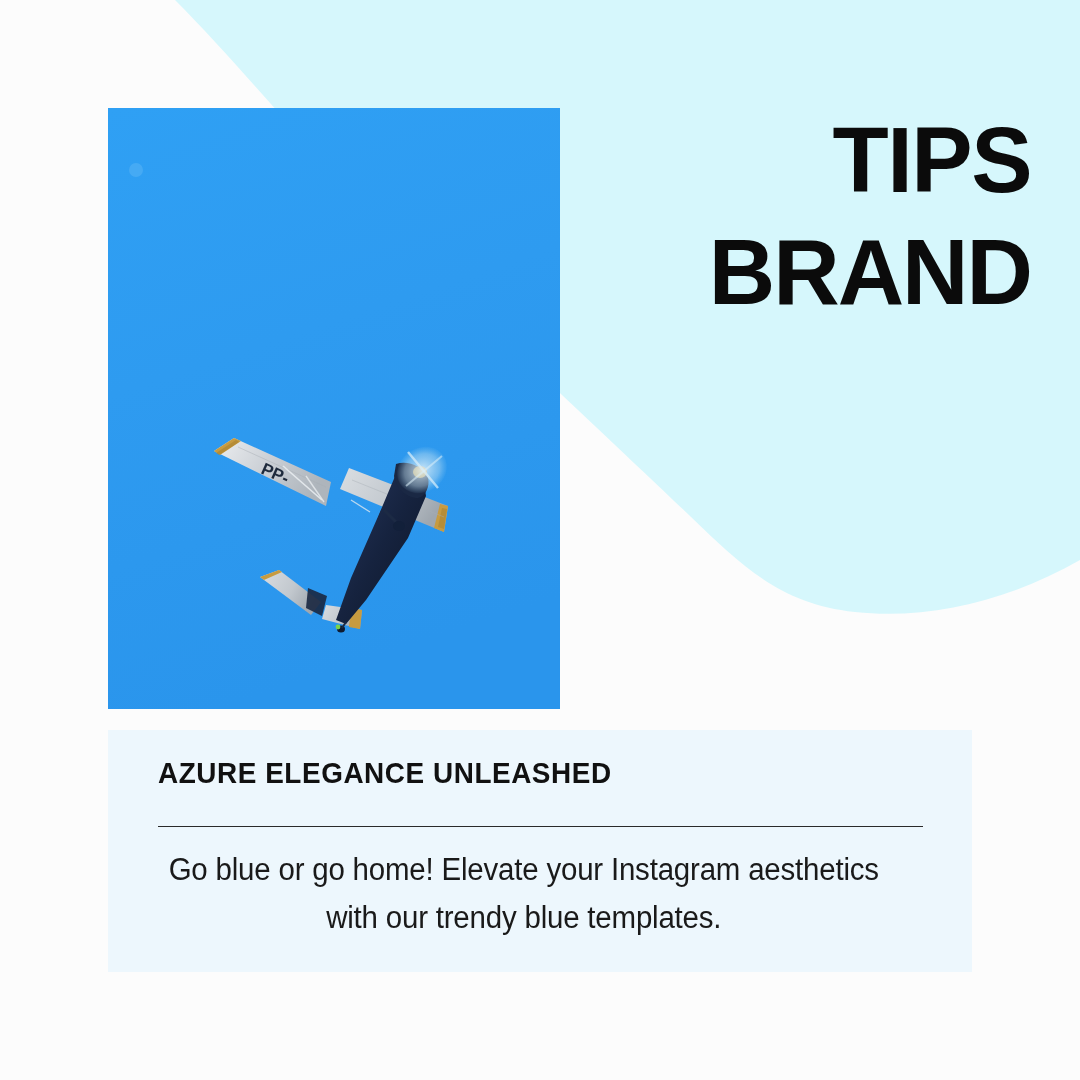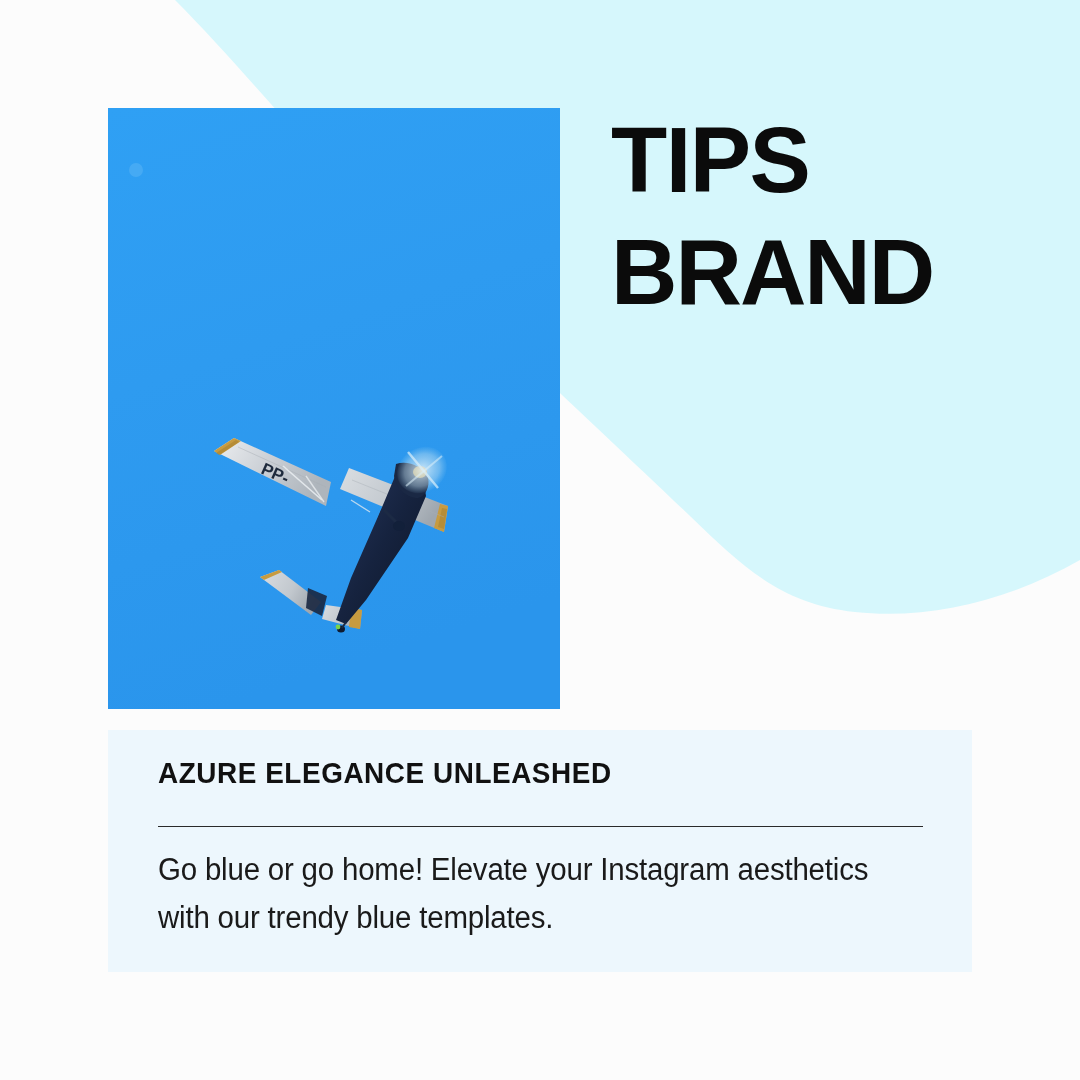--- a/index.html
+++ b/index.html
@@ -45,29 +45,31 @@
     display:block;
     font-family:"Liberation Sans", sans-serif;
     font-weight:bold;
     font-size:92px;
     line-height:112px;
     letter-spacing:-1.5px;
     color:#0B0B0B;
     white-space:nowrap;
     transform:scaleX(1.0);
     transform-origin:left center;
+    text-align:right;
   }
   .headline-line.l-brand { letter-spacing:-2px; }
 
   
   .caption-panel {
     position:absolute;
     left:108px; top:730px;
     width:864px; height:242px;
     background:#EDF7FD;
+    text-align:center;
   }
   .caption-title {
     position:absolute;
     left:50px; top:26px;
     font-family:"Liberation Sans", sans-serif;
     font-weight:bold;
     font-size:30px;
     letter-spacing:0.6px;
     color:#111111;
     white-space:nowrap;

